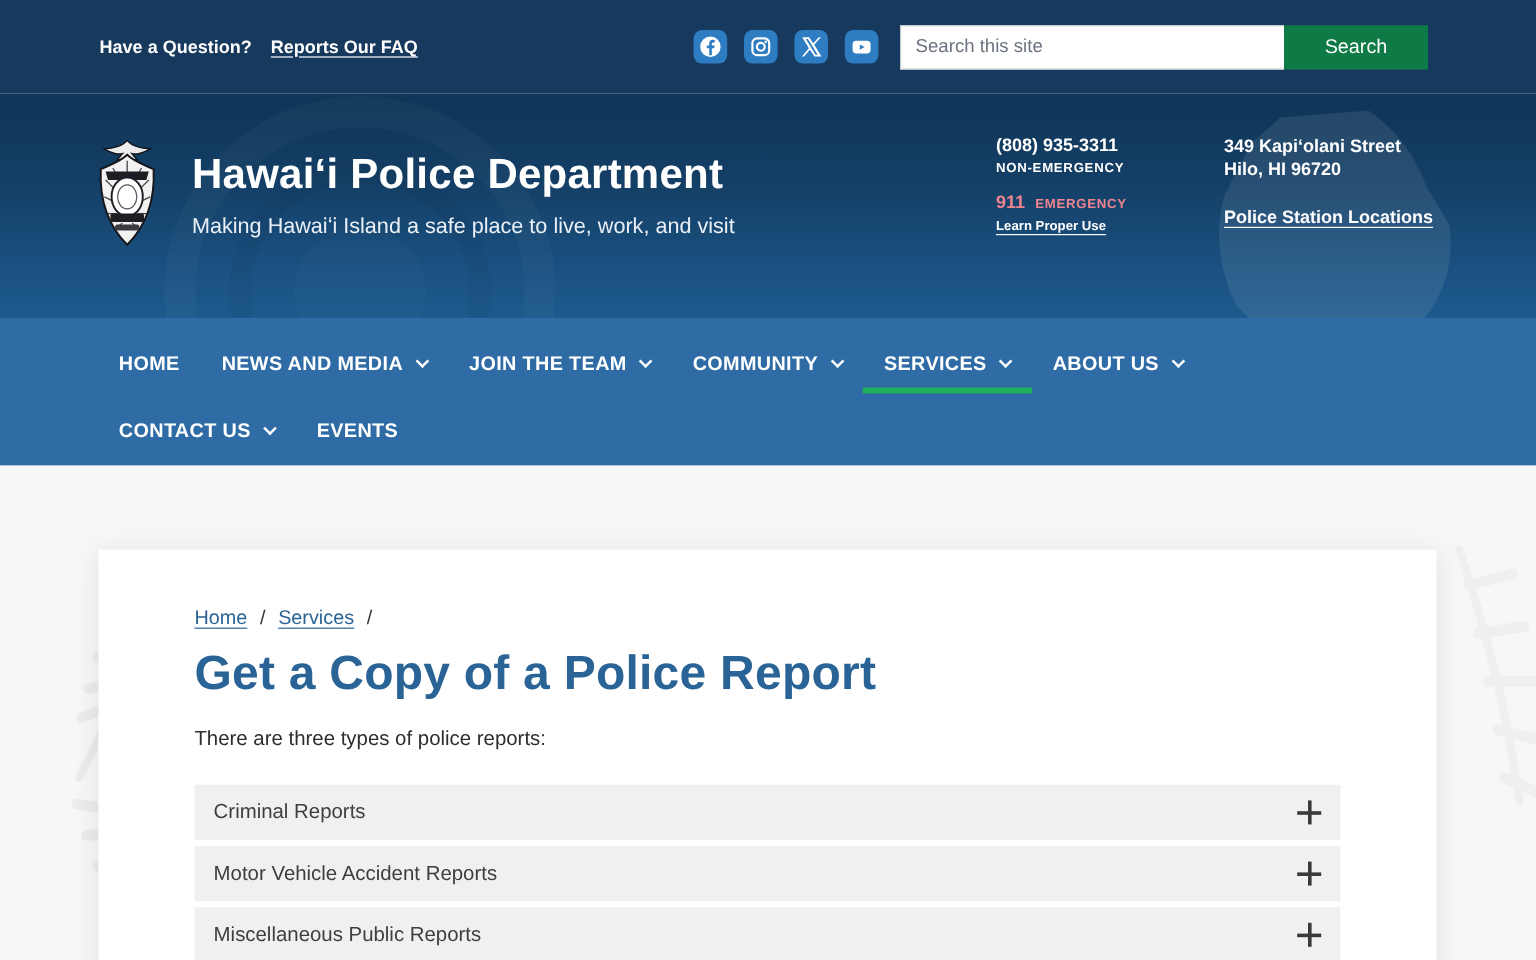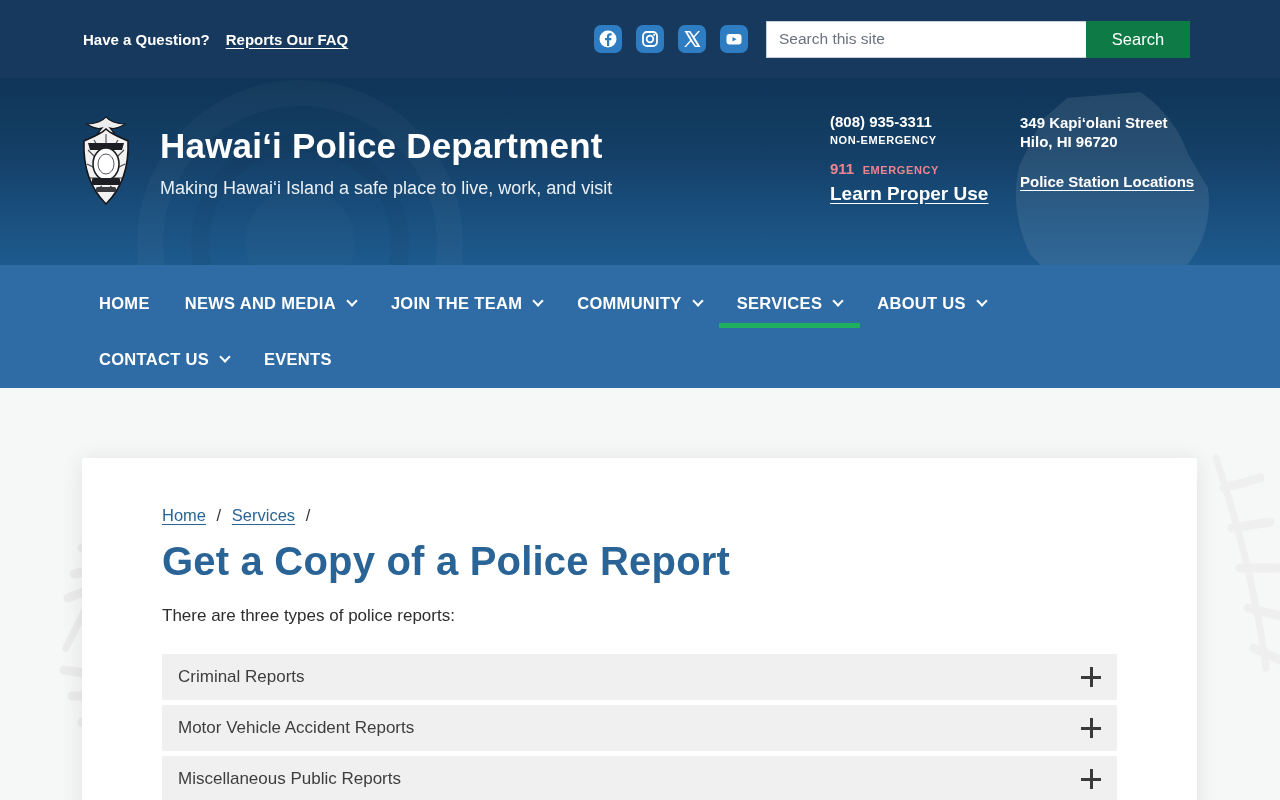--- a/index.html
+++ b/index.html
@@ -22,21 +22,21 @@
   }
   .social-btn svg { display: block; }
   .search-form { display: flex; height: 37px; }
   .search-input {
     width: 320px; height: 37px; border: 1px solid #c9cdd2; border-right: none;
     padding: 0 12px; font-size: 15.5px; color: #333; outline: none;
     font-family: "Liberation Sans", sans-serif;
   }
   .search-input::placeholder { color: #6a7280; }
   .search-btn {
-    width: 104px; height: 37px; background: #0E7A45; color: #fff; border: none;
+    width: 120px; height: 37px; background: #0E7A45; color: #fff; border: none;
     font-size: 16.5px; font-weight: 400; cursor: pointer;
     font-family: "Liberation Sans", sans-serif;
   }
 
   
   .site-header {
     position: relative; height: 187px; overflow: hidden;
     background: linear-gradient(180deg, #0F3557 0%, #143F66 40%, #1A5181 78%, #1D5A8D 100%);
   }
   .hdr-watermark { position: absolute; left: 40px; top: -20px; opacity: 0.55; pointer-events: none; }
@@ -44,21 +44,21 @@
   .logo-badge { position: absolute; left: 74px; top: 38px; }
   .title-block { position: absolute; left: 160px; top: 48px; }
   .site-title { color: #fff; font-size: 35px; font-weight: 700; letter-spacing: 0.2px; }
   .site-tagline { color: #EAF0F6; font-size: 18px; font-weight: 400; margin-top: 12px; }
   .contact-block { position: absolute; left: 830px; top: 35px; }
   .phone-number { color: #fff; font-size: 15px; font-weight: 600; }
   .phone-label { color: #fff; font-size: 11px; font-weight: 700; letter-spacing: 0.6px; margin-top: 4px; }
   .emergency-line { margin-top: 14px; }
   .emergency-number { color: #EE8490; font-size: 15px; font-weight: 700; }
   .emergency-label { color: #EE8490; font-size: 11px; font-weight: 700; letter-spacing: 0.6px; margin-left: 4px; }
-  .emergency-link { display: inline-block; color: #fff; font-size: 19px; font-weight: 700; text-decoration: underline; text-underline-offset: 3px; margin-top: 5px; cursor: pointer; }
+  .emergency-link { display: inline-block; color: #fff; font-size: 11px; font-weight: 700; text-decoration: underline; text-underline-offset: 3px; margin-top: 5px; cursor: pointer; }
   .address-block { position: absolute; left: 1020px; top: 35px; }
   .address-line { color: #fff; font-size: 15px; font-weight: 600; line-height: 19px; }
   .locations-link { display: inline-block; color: #fff; font-size: 15px; font-weight: 700; text-decoration: underline; text-underline-offset: 3px; margin-top: 22px; cursor: pointer; }
 
   
   .main-nav { background: #2F6CA5; height: 123px; padding: 14px 0 0 99px; }
   .nav-row { display: flex; align-items: center; gap: 35px; height: 48px; margin-bottom: 8px; }
   .nav-item {
     position: relative; display: flex; align-items: center;
     color: #fff; font-size: 16.5px; font-weight: 600; letter-spacing: 0.3px; cursor: pointer;

